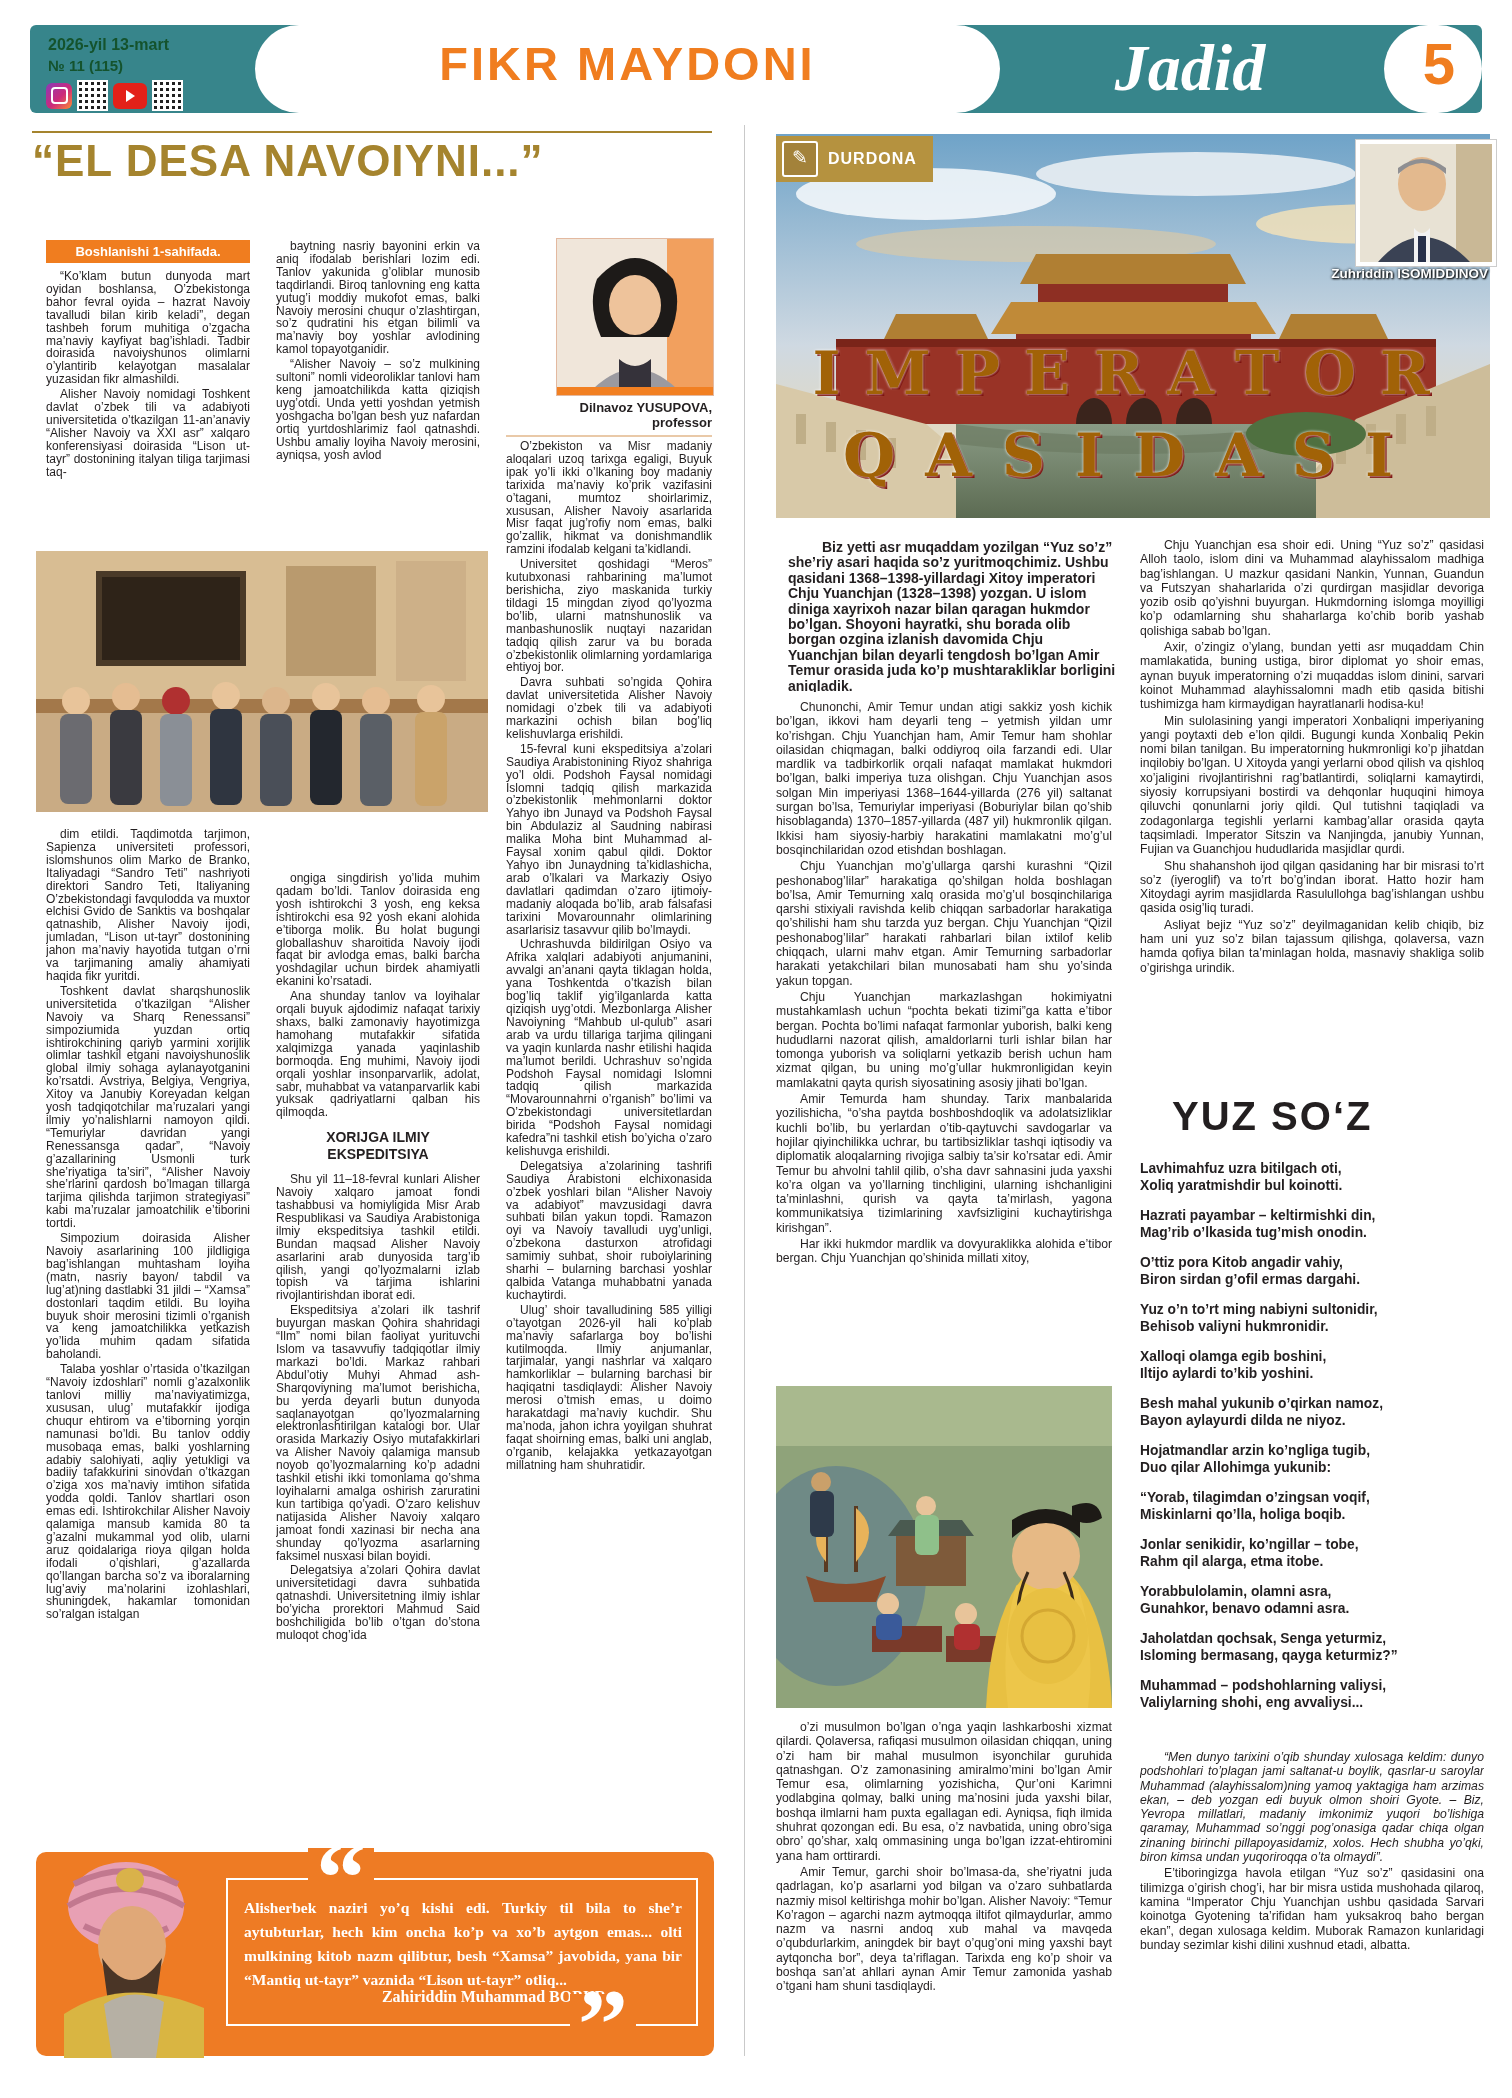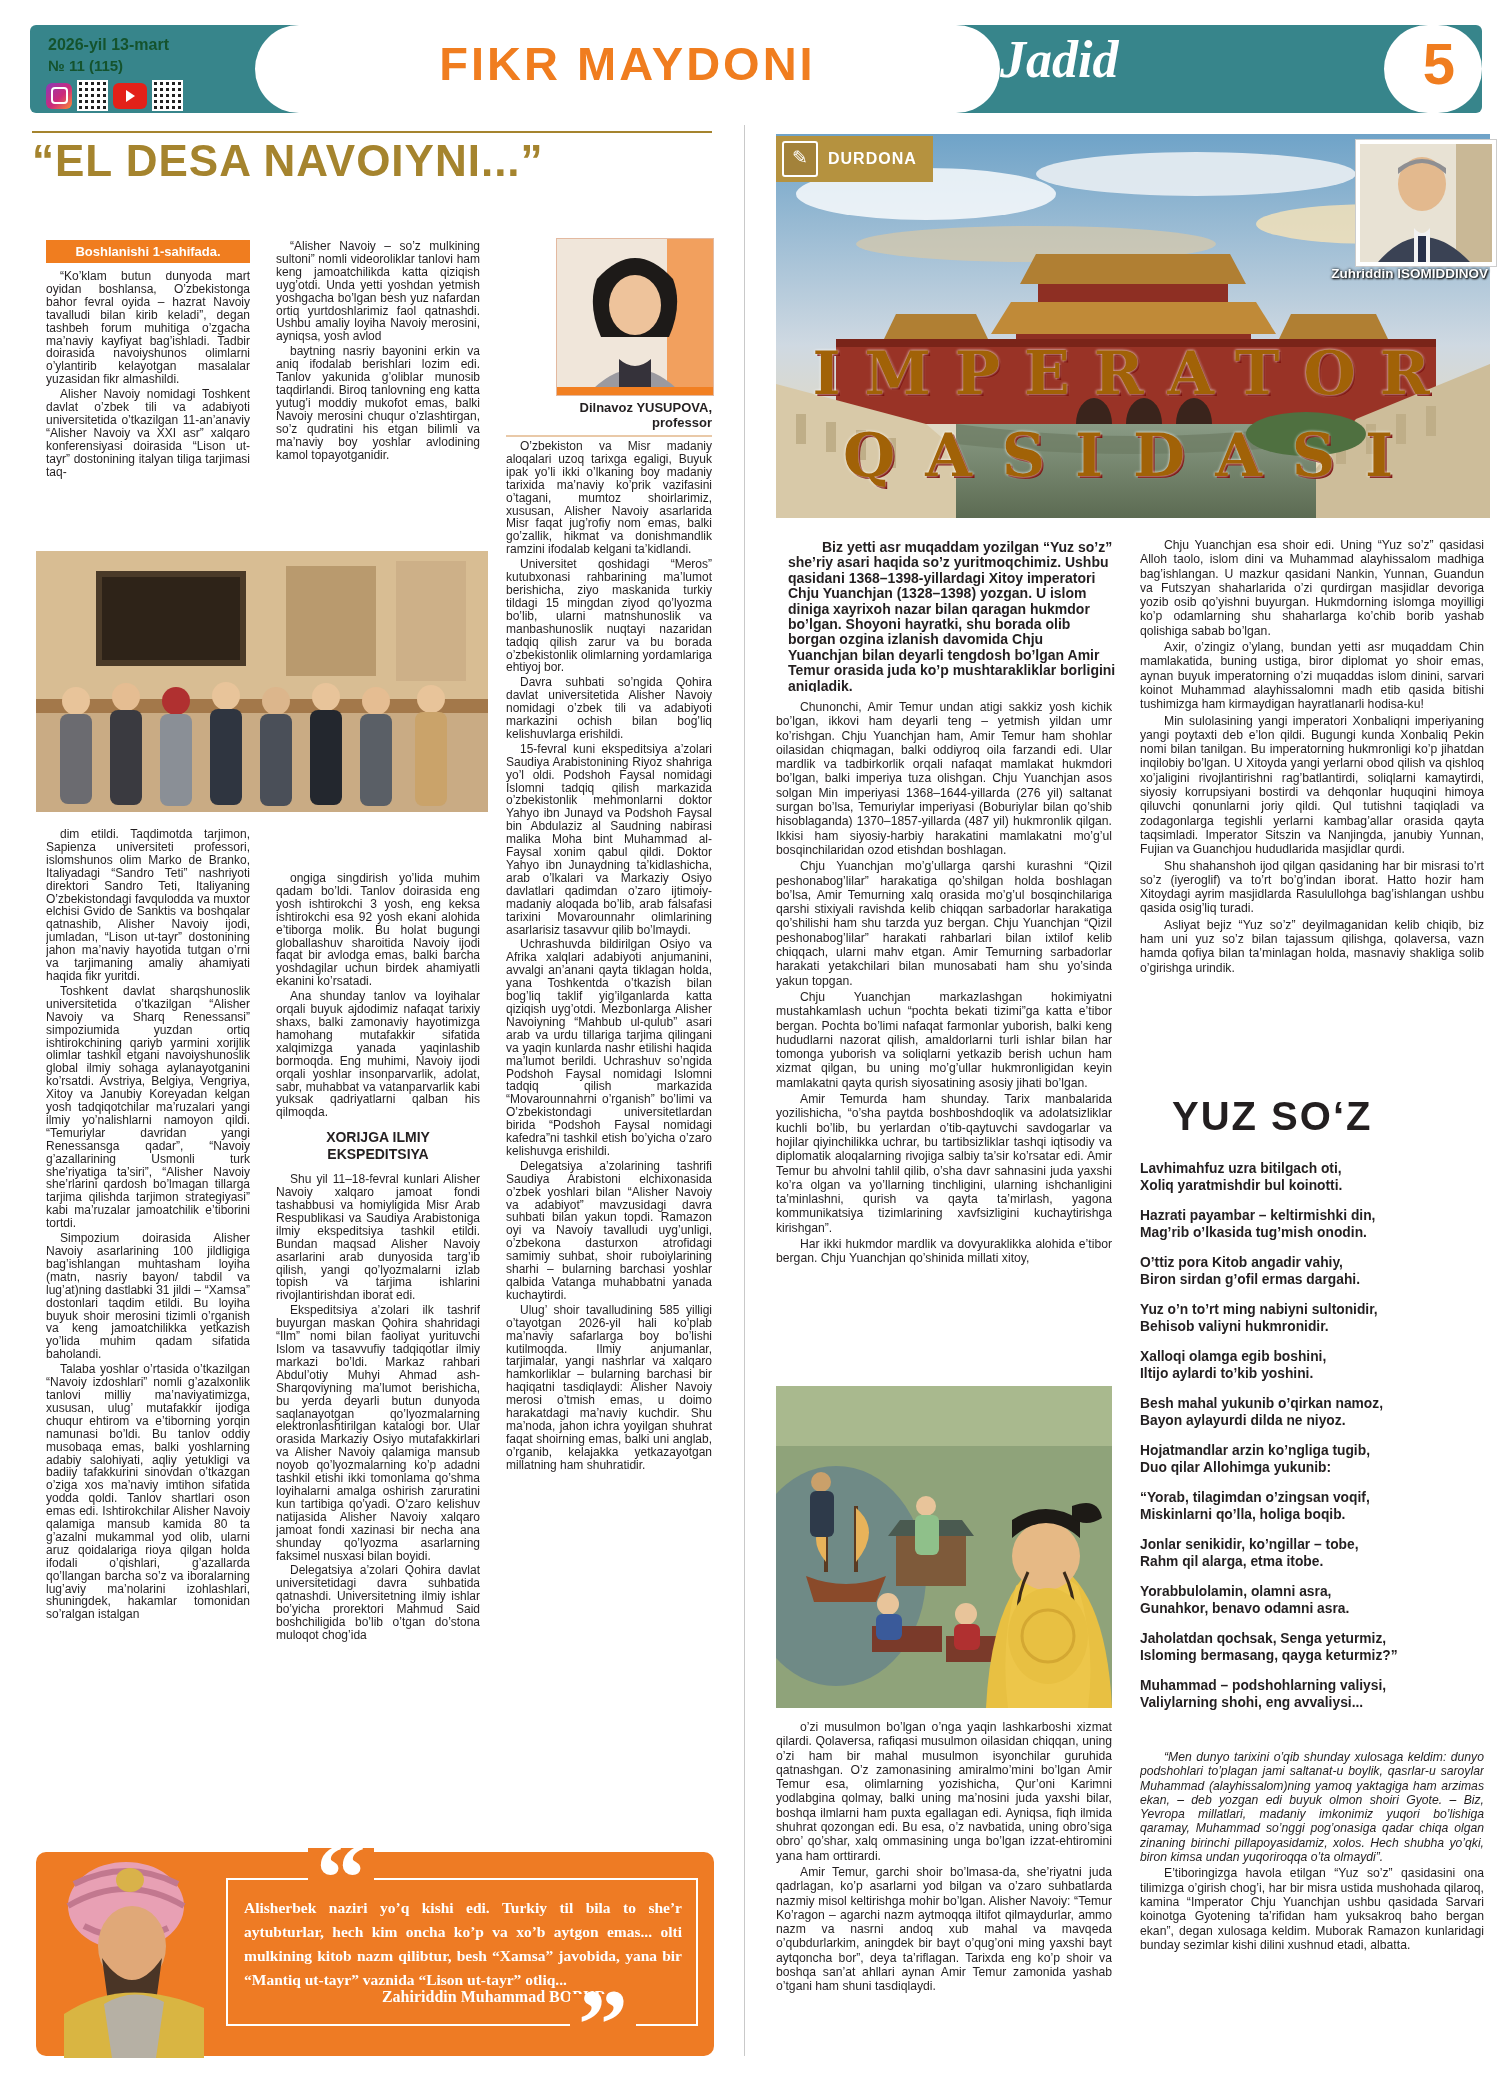--- a/index.html
+++ b/index.html
@@ -17,22 +17,22 @@
       display:flex;align-items:center;justify-content:center;}
   .ig i{display:block;width:13px;height:13px;border:2px solid #fff;border-radius:4px;}
   .yt{width:34px;height:26px;border-radius:6px;background:#e32119;display:flex;align-items:center;justify-content:center;}
   .yt i{display:block;width:0;height:0;border-left:9px solid #fff;border-top:6px solid transparent;border-bottom:6px solid transparent;}
   .qr{width:27px;height:27px;background:
       repeating-linear-gradient(0deg,#111 0 3px,#fff 3px 6px),
       repeating-linear-gradient(90deg,#111 0 3px,#fff 3px 6px);
       background-blend-mode:screen;border:2px solid #fff;}
   .section-title{position:absolute;left:255px;top:36px;width:745px;text-align:center;
       font-size:47px;font-weight:bold;letter-spacing:3px;color:#f07d1f;}
-  .brand{position:absolute;left:1000px;top:30px;width:380px;color:#fff;
-      font-family:"Liberation Serif",serif;font-style:italic;font-weight:bold;font-size:52px;}
+  .brand{position:absolute;left:1000px;top:30px;width:380px;text-align:center;color:#fff;
+      font-family:"Liberation Serif",serif;font-style:italic;font-weight:bold;font-size:66px;}
   .pageno{position:absolute;left:1404px;top:30px;width:70px;text-align:center;font-size:58px;font-weight:bold;color:#f07d1f;}
   
   .rule{position:absolute;left:32px;top:131px;width:680px;height:2px;background:#a5842e;}
   .vdiv{position:absolute;left:744px;top:125px;width:1px;height:1931px;background:#c9c9c9;}
   .col{position:absolute;text-align:justify;overflow:hidden;}
   .para{text-indent:14px;margin:0 0 2px 0;}
   .left-body{font-size:12px;line-height:12.9px;}
   .right-body{font-size:12.2px;line-height:14.3px;}
   .right-body .para{text-indent:24px;}
   .italic{font-style:italic;}
@@ -106,22 +106,22 @@
 
   <div class="l-title">“EL DESA NAVOIYNI...”</div>
   <div class="contlabel">Boshlanishi 1-sahifada.</div>
 
   <div class="col left-body" style="left:46px;top:270px;width:204px;height:280px;">
       <div class="para">“Ko’klam butun dunyoda mart oyidan boshlansa, O’zbekistonga bahor fevral oyida – hazrat Navoiy tavalludi bilan kirib keladi”, degan tashbeh forum muhitiga o’zgacha ma’naviy kayfiyat bag’ishladi. Tadbir doirasida navoiyshunos olimlarni o’ylantirib kelayotgan masalalar yuzasidan fikr almashildi.</div>
       <div class="para">Alisher Navoiy nomidagi Toshkent davlat o’zbek tili va adabiyoti universitetida o’tkazilgan 11-an’anaviy “Alisher Navoiy va XXI asr” xalqaro konferensiyasi doirasida “Lison ut-tayr” dostonining italyan tiliga tarjimasi taq-</div>
     </div>
 
   <div class="col left-body" style="left:276px;top:240px;width:204px;height:310px;">
+      <div class="para">baytning nasriy bayonini erkin va aniq ifodalab berishlari lozim edi. Tanlov yakunida g’oliblar munosib taqdirlandi. Biroq tanlovning eng katta yutug’i moddiy mukofot emas, balki Navoiy merosini chuqur o’zlashtirgan, so’z qudratini his etgan bilimli va ma’naviy boy yoshlar avlodining kamol topayotganidir.</div>
       <div class="para">“Alisher Navoiy – so’z mulkining sultoni” nomli videoroliklar tanlovi ham keng jamoatchilikda katta qiziqish uyg’otdi. Unda yetti yoshdan yetmish yoshgacha bo’lgan besh yuz nafardan ortiq yurtdoshlarimiz faol qatnashdi. Ushbu amaliy loyiha Navoiy merosini, ayniqsa, yosh avlod</div>
-      <div class="para">baytning nasriy bayonini erkin va aniq ifodalab berishlari lozim edi. Tanlov yakunida g’oliblar munosib taqdirlandi. Biroq tanlovning eng katta yutug’i moddiy mukofot emas, balki Navoiy merosini chuqur o’zlashtirgan, so’z qudratini his etgan bilimli va ma’naviy boy yoshlar avlodining kamol topayotganidir.</div>
     </div>
 
   <div class="photo" style="left:36px;top:551px;width:452px;height:261px;">
     <svg width="452" height="261" xmlns="http://www.w3.org/2000/svg">
       <rect width="452" height="261" fill="#c9ab84"></rect>
       <rect x="0" y="0" width="452" height="150" fill="#d8bd93"></rect>
       <rect x="60" y="20" width="150" height="95" fill="#4a3a28"></rect>
       <rect x="66" y="26" width="138" height="83" fill="#2e2318"></rect>
       <rect x="250" y="15" width="90" height="110" fill="#b99a6e"></rect>
       <rect x="360" y="10" width="70" height="120" fill="#cdb088"></rect>

